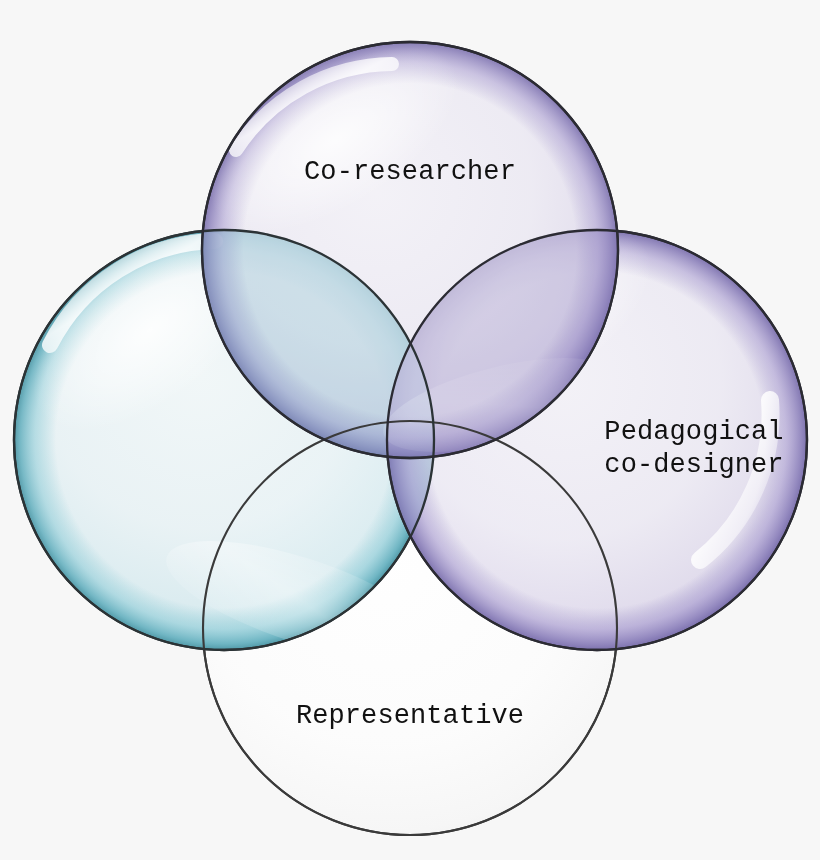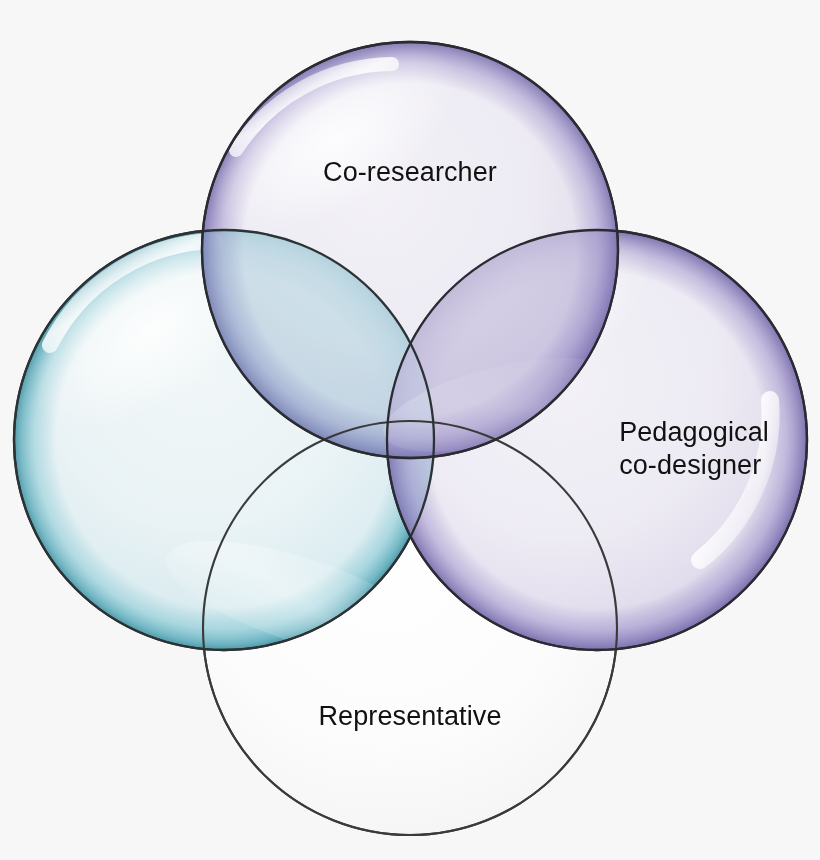--- a/index.html
+++ b/index.html
@@ -22,21 +22,21 @@
   #venn-svg {
     position: absolute;
     inset: 0;
     width: 820px;
     height: 860px;
     display: block;
   }
   .venn-label {
     position: absolute;
     color: #111111;
-    font-family: Liberation Sans, sans-serif;
+    font-family: Liberation Mono, monospace;
     font-size: 27px;
     line-height: 1.22;
     letter-spacing: 0.1px;
     text-align: left;
     white-space: pre-line;
     transform: translate(-50%, -50%);
     pointer-events: none;
     -webkit-font-smoothing: antialiased;
   }
 </style>

